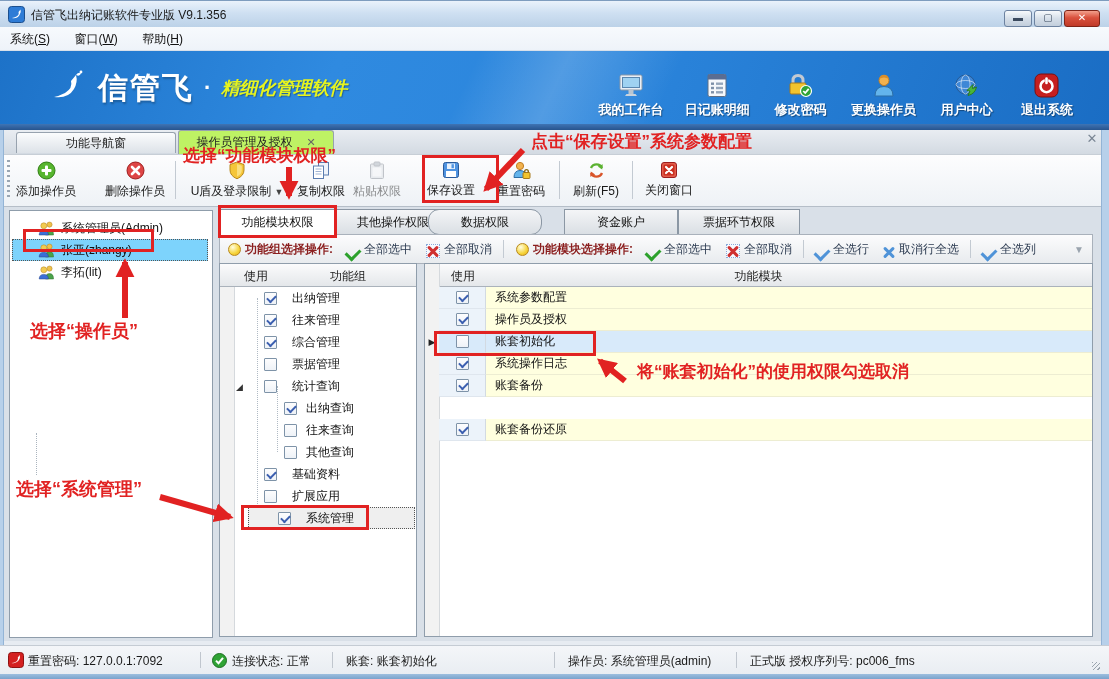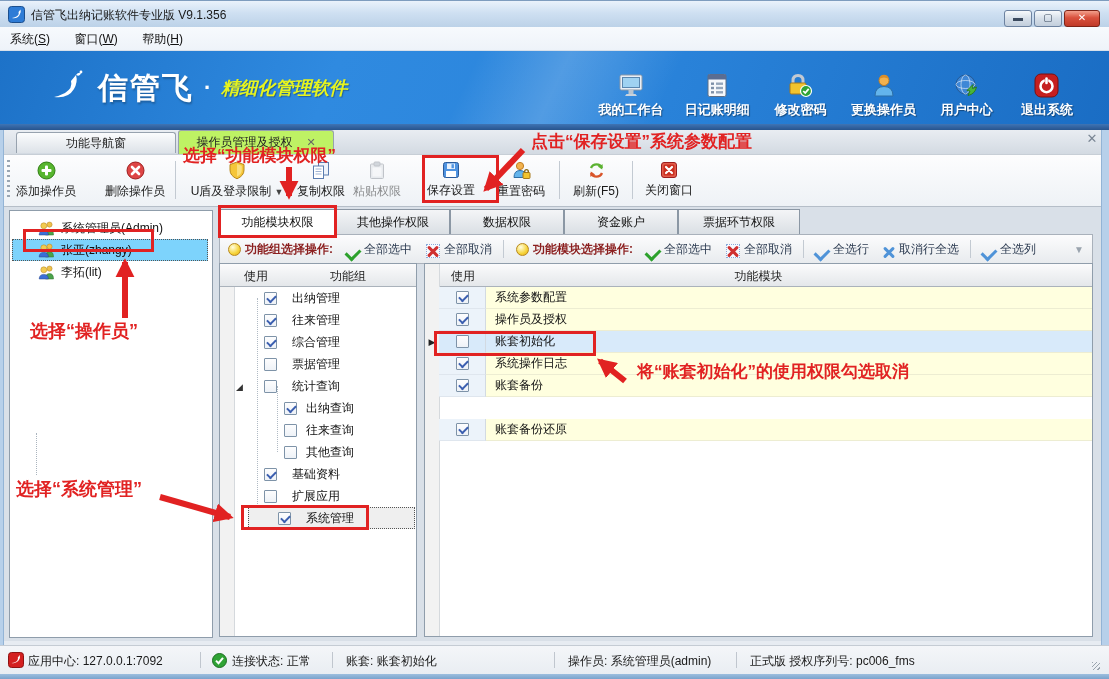--- a/index.html
+++ b/index.html
@@ -352,21 +352,21 @@
         <path d="M7.5 14 Q7.5 8.6 11.5 8.6 Q15.5 8.6 15.5 14 Z" fill="#4aa34a" stroke="#2c6e2c" stroke-width=".5"></path>
         <circle cx="5.8" cy="4.8" r="3" fill="#f2cb50" stroke="#b08020" stroke-width=".5"></circle>
         <path d="M1.2 14 Q1.2 9.4 5.8 9.4 Q10.4 9.4 10.4 14 Z" fill="#3a6fd8" stroke="#24448a" stroke-width=".5"></path>
       </svg>
     <span>李拓(lit)</span>
   </div>
 </div>
 
 <div class="abs ptab active" style="left:219px;width:117px;z-index:2;"><span>功能模块权限</span></div>
 <div class="abs ptab" style="left:336px;width:114px;"><span>其他操作权限</span></div>
-<div class="abs ptab" style="left:450px;width:114px;"><span>数据权限</span></div>
+<div class="abs ptab" style="left:428px;width:114px;border-radius:11px;"><span>数据权限</span></div>
 <div class="abs ptab" style="left:564px;width:114px;"><span>资金账户</span></div>
 <div class="abs ptab" style="left:678px;width:122px;"><span>票据环节权限</span></div>
 
 <div class="abs actionbar">
   <span class="bulb"></span>
   <span class="ab-label">功能组选择操作:</span>
   <span class="ab-item">
       <span class="ck"></span>
       <span>全部选中</span>
     </span>
@@ -506,21 +506,21 @@
       </span>
       <span class="c-mod">账套备份还原</span>
     </div>
 </div>
 
 <div class="abs statusbar">
   <svg class="abs" style="left:8px;top:6px;" width="16" height="16" viewBox="0 0 16 16">
       <rect x="0.5" y="0.5" width="15" height="15" rx="3" fill="#d42020" stroke="#8e1212"></rect>
       <path d="M3.5 11 Q8.5 12 10.8 8.3 Q12.5 5.5 11.8 3 L9.8 5.4 Q10.6 8.2 7.3 10 Q5.4 11 3.5 11 Z" fill="#fff"></path>
     </svg>
-  <span class="abs st" style="left:28px;">应用中心: 127.0.0.1:7092</span>
+  <span class="abs st" style="left:28px;">重置密码: 127.0.0.1:7092</span>
   <span class="abs stdiv" style="left:200px;"></span>
   <svg class="abs" style="left:212px;top:7px;" width="15" height="15" viewBox="0 0 15 15">
       <circle cx="7.5" cy="7.5" r="7" fill="#2fa335" stroke="#1d6e22"></circle>
       <path d="M4 7.6 L6.5 10.2 L11 4.8" fill="none" stroke="#fff" stroke-width="2"></path>
     </svg>
   <span class="abs st" style="left:232px;">连接状态: 正常</span>
   <span class="abs stdiv" style="left:332px;"></span>
   <span class="abs st" style="left:346px;">账套: 账套初始化</span>
   <span class="abs stdiv" style="left:554px;"></span>
   <span class="abs st" style="left:568px;">操作员: 系统管理员(admin)</span>

